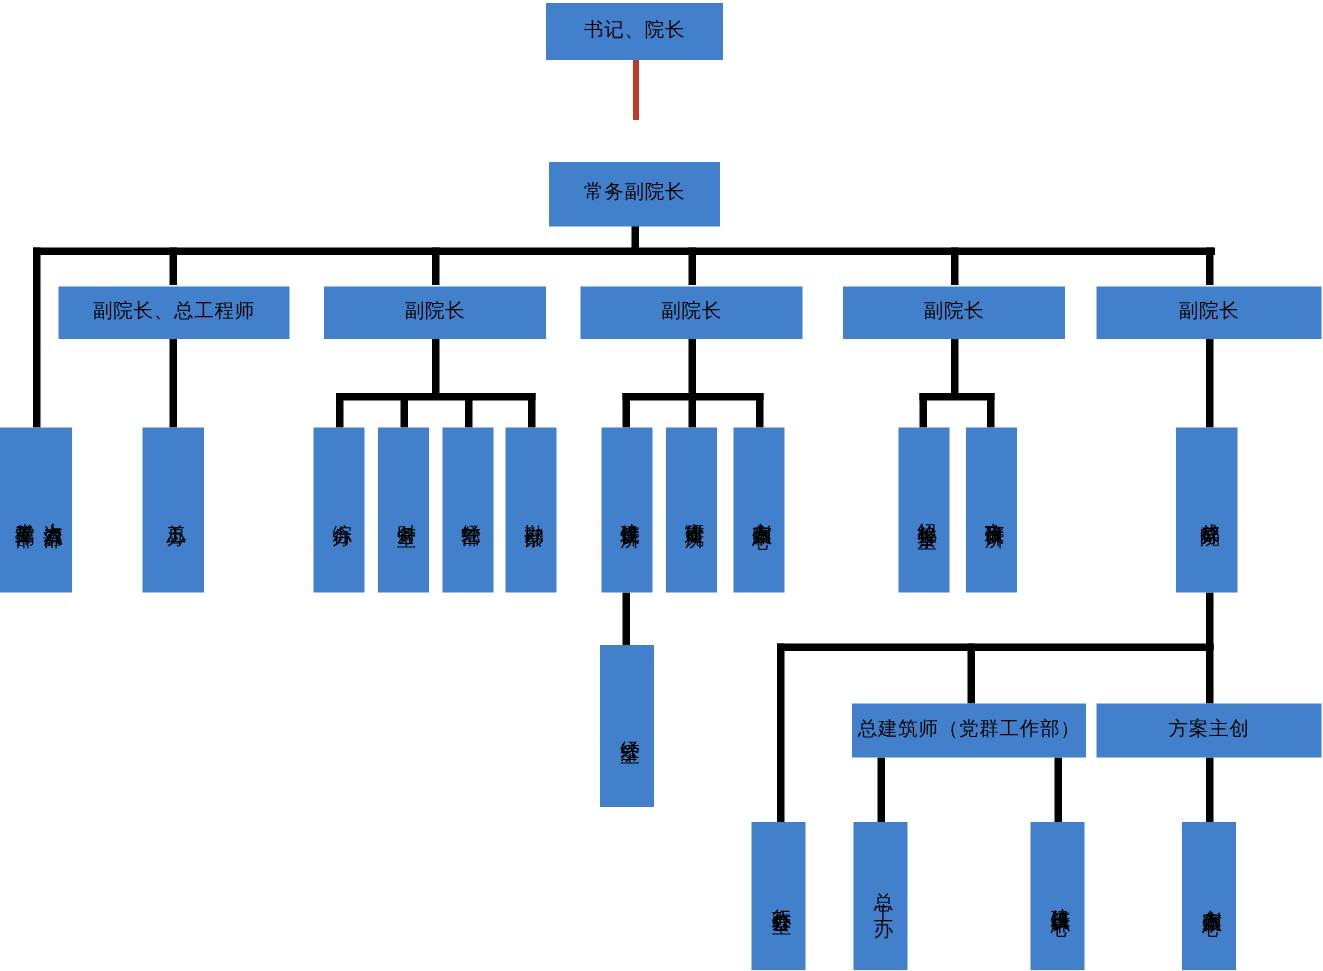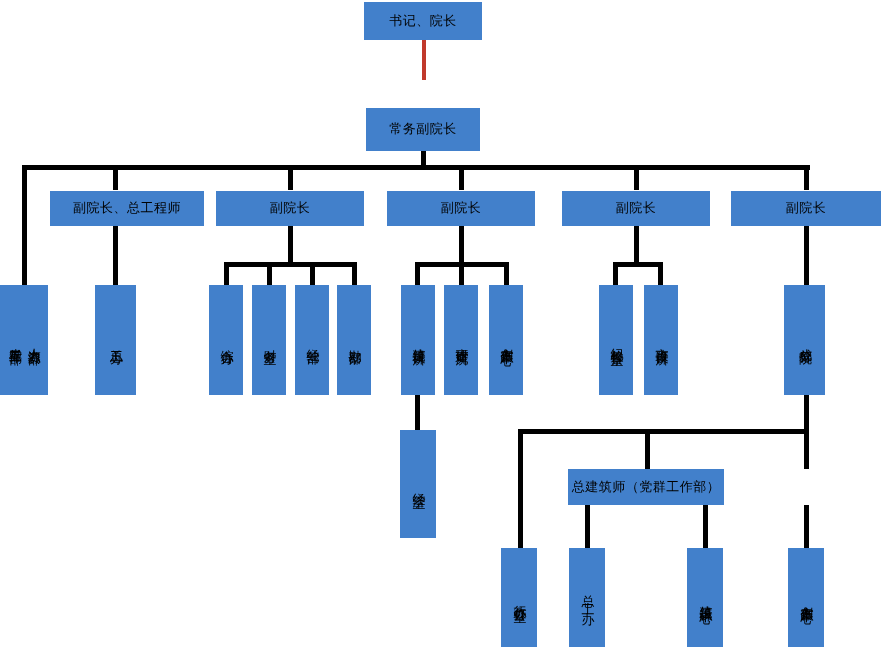--- a/index.html
+++ b/index.html
@@ -110,21 +110,21 @@
 
   <div class="line" style="left:585px; top:505px; width:5px; height:43px;"></div>
   <div class="line" style="left:703px; top:505px; width:5px; height:43px;"></div>
 
   <div class="line" style="left:804px; top:505px; width:5px; height:43px;"></div>
 
   <div class="node h" style="left:364px; top:2px; width:118px; height:38px;">书记、院长</div>
 
   <div class="node h" style="left:366px; top:82px; width:114px; height:43px;margin-top:26px;">常务副院长</div>
 
-  <div class="node h" style="left:39px; top:191px; width:154px; height:35px;margin-left:11px;">副院长、总工程师</div>
+  <div class="node h" style="left:39px; top:191px; width:154px; height:35px;">副院长、总工程师</div>
   <div class="node h" style="left:216px; top:191px; width:148px; height:35px;">副院长</div>
   <div class="node h" style="left:387px; top:191px; width:148px; height:35px;">副院长</div>
   <div class="node h" style="left:562px; top:191px; width:148px; height:35px;">副院长</div>
   <div class="node h" style="left:731px; top:191px; width:150px; height:35px;">副院长</div>
 
   <div class="node v two-col" style="left:0px; top:285px; width:48px; height:110px;">人力资源部
 党群工作部</div>
   <div class="node v" style="left:95px; top:285px; width:41px; height:110px;">总工办</div>
 
   <div class="node v" style="left:209px; top:285px; width:34px; height:110px;">综合办</div>
@@ -137,19 +137,20 @@
   <div class="node v" style="left:489px; top:285px; width:34px; height:110px;">方案创作中心</div>
 
   <div class="node v" style="left:599px; top:285px; width:34px; height:110px;">纪检督察室</div>
   <div class="node v" style="left:644px; top:285px; width:34px; height:110px;">市政设计所</div>
 
   <div class="node v" style="left:784px; top:285px; width:41px; height:110px;">成都分院</div>
 
   <div class="node v" style="left:400px; top:430px; width:36px; height:108px;">经济室</div>
 
   <div class="node h" style="left:568px; top:469px; width:156px; height:36px;">总建筑师（党群工作部）</div>
+  <div class="node h" style="left:731px; top:469px; width:150px; height:36px;">方案主创</div>
 
   <div class="node v" style="left:501px; top:548px; width:36px; height:99px;">行政办公室</div>
   <div class="node v spaced" style="left:569px; top:548px; width:36px; height:99px;">总工办</div>
   <div class="node v" style="left:687px; top:548px; width:36px; height:99px;">建筑设计中心</div>
   <div class="node v" style="left:788px; top:548px; width:36px; height:99px;">方案创作中心</div>
 
 </div>
 
 </body></html>

